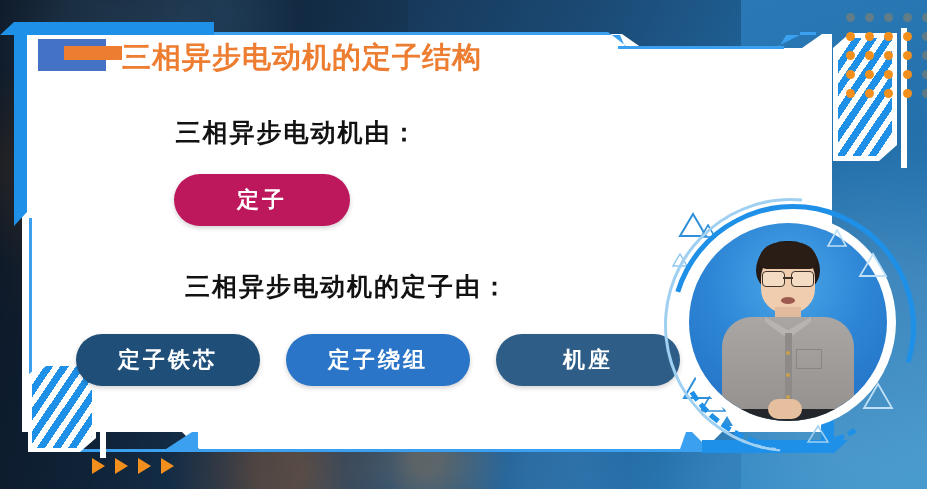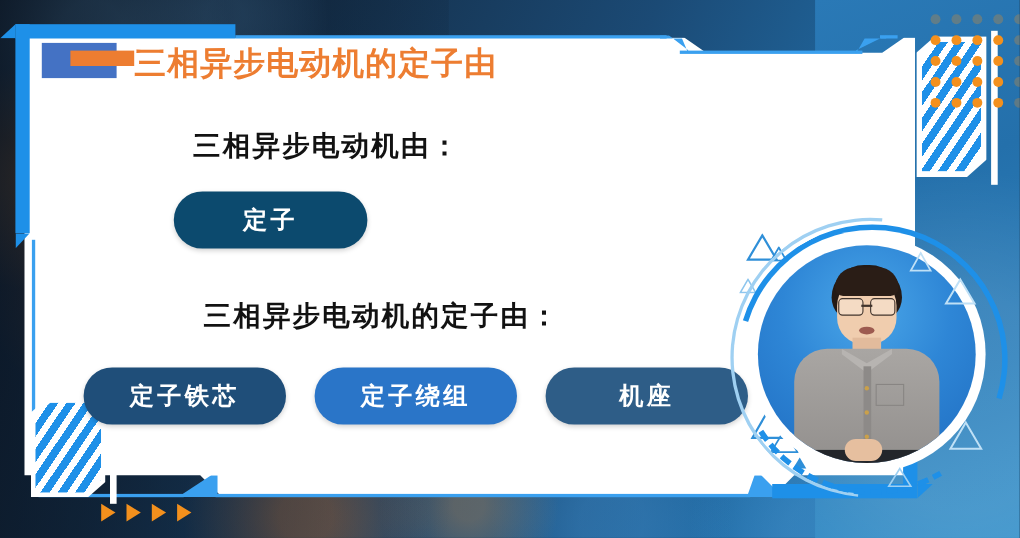--- a/index.html
+++ b/index.html
@@ -101,21 +101,21 @@
   .q-line{position:absolute;width:100%;text-align:center;color:#121212;
      font-size:25px;font-weight:bold;letter-spacing:2px;
      font-family:"Liberation Serif","DejaVu Serif",serif;}
   .q1{top:82px;left:-130px;}
   .q2{top:236px;left:-80px;}
 
   .pill{position:absolute;display:flex;align-items:center;justify-content:center;
      color:#fff;font-size:22px;font-weight:bold;letter-spacing:3px;
      font-family:"Liberation Serif","DejaVu Serif",serif;
      box-shadow:0 2px 5px rgba(0,0,0,.18);}
-  .p1{left:136px;top:140px;width:176px;height:52px;border-radius:26px;background:#0c4a6e;}
+  .p1{left:152px;top:140px;width:176px;height:52px;border-radius:26px;background:#be185d;}
   .p2{left:388px;top:140px;width:176px;height:52px;border-radius:26px;background:#2a75c8;}
   .p3{left:54px;top:300px;width:184px;height:52px;border-radius:26px;background:#1f4e79;}
   .p4{left:264px;top:300px;width:184px;height:52px;border-radius:26px;background:#2a75c8;}
   .p5{left:474px;top:300px;width:184px;height:52px;border-radius:26px;background:#2e5d87;}
 
   
   .pres-wrap{position:absolute;left:664px;top:198px;width:248px;height:248px;z-index:8;}
   .pres-ring{position:absolute;left:16px;top:16px;width:216px;height:216px;border-radius:50%;
      background:#fff;}
   .pres-photo{position:absolute;left:25px;top:25px;width:198px;height:198px;border-radius:50%;
@@ -236,21 +236,21 @@
     </div>
   <div class="bl-bar"></div>
   <div class="stripe tr2"></div>
   <div class="stripe tr">
       <span class="body"></span>
     </div>
   <div class="tr-bar"></div>
 
   <div class="badge"></div>
   <div class="badge-bar"></div>
-  <div class="title">三相异步电动机的定子由</div>
+  <div class="title">三相异步电动机的定子结构</div>
 
   <div class="content">
 
     <div class="q-line q1">三相异步电动机由：</div>
 
     <div class="pill p1">定子</div>
 
     <div class="q-line q2">三相异步电动机的定子由：</div>
 
     <div class="pill p3">定子铁芯</div>

